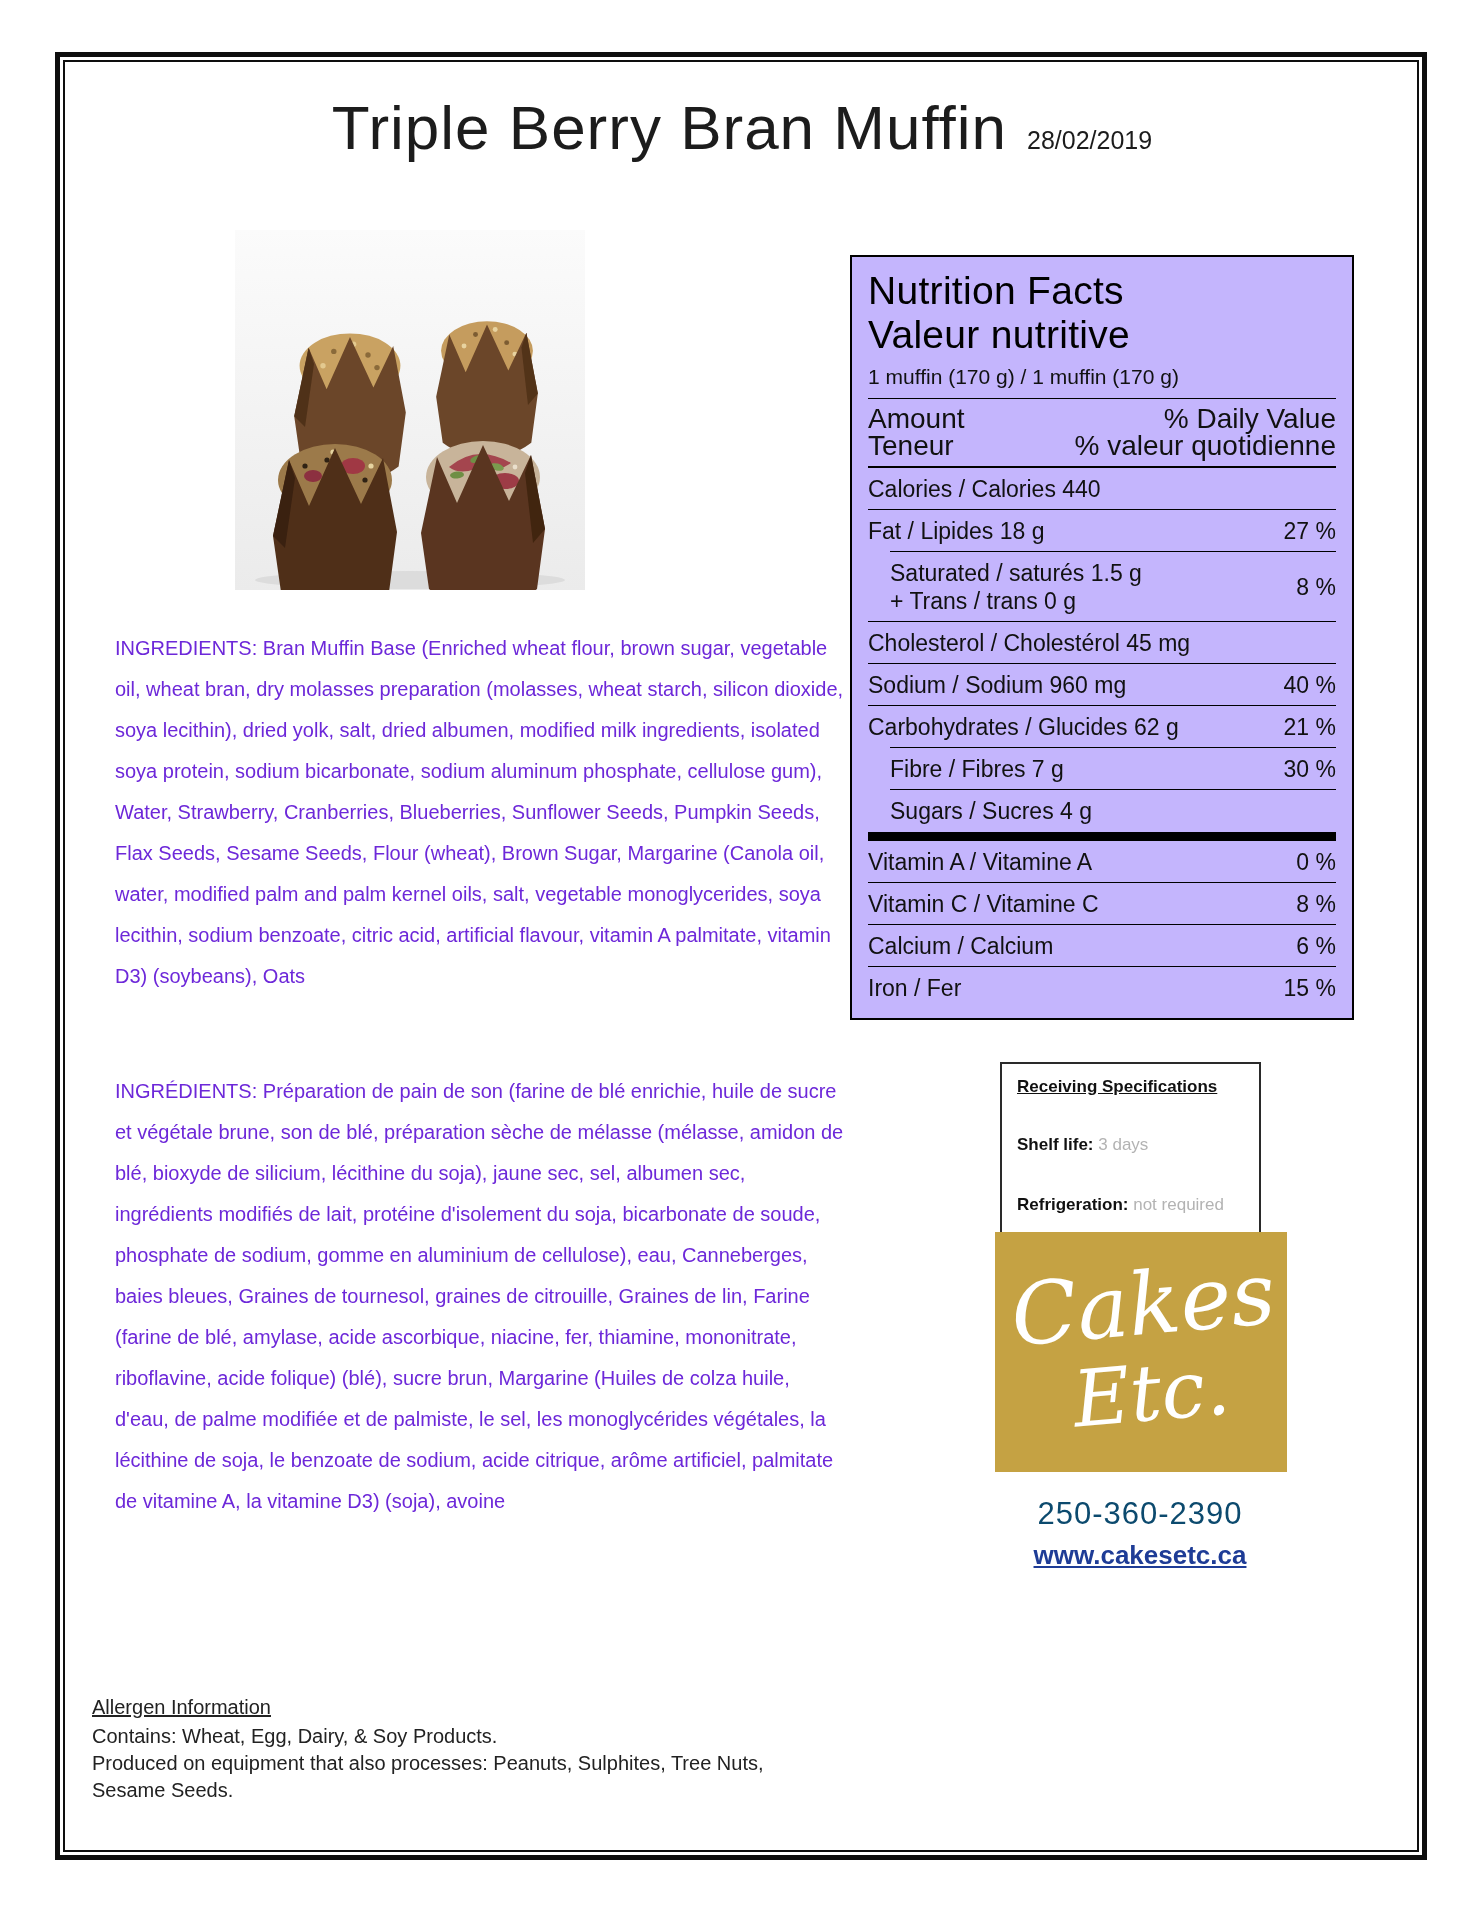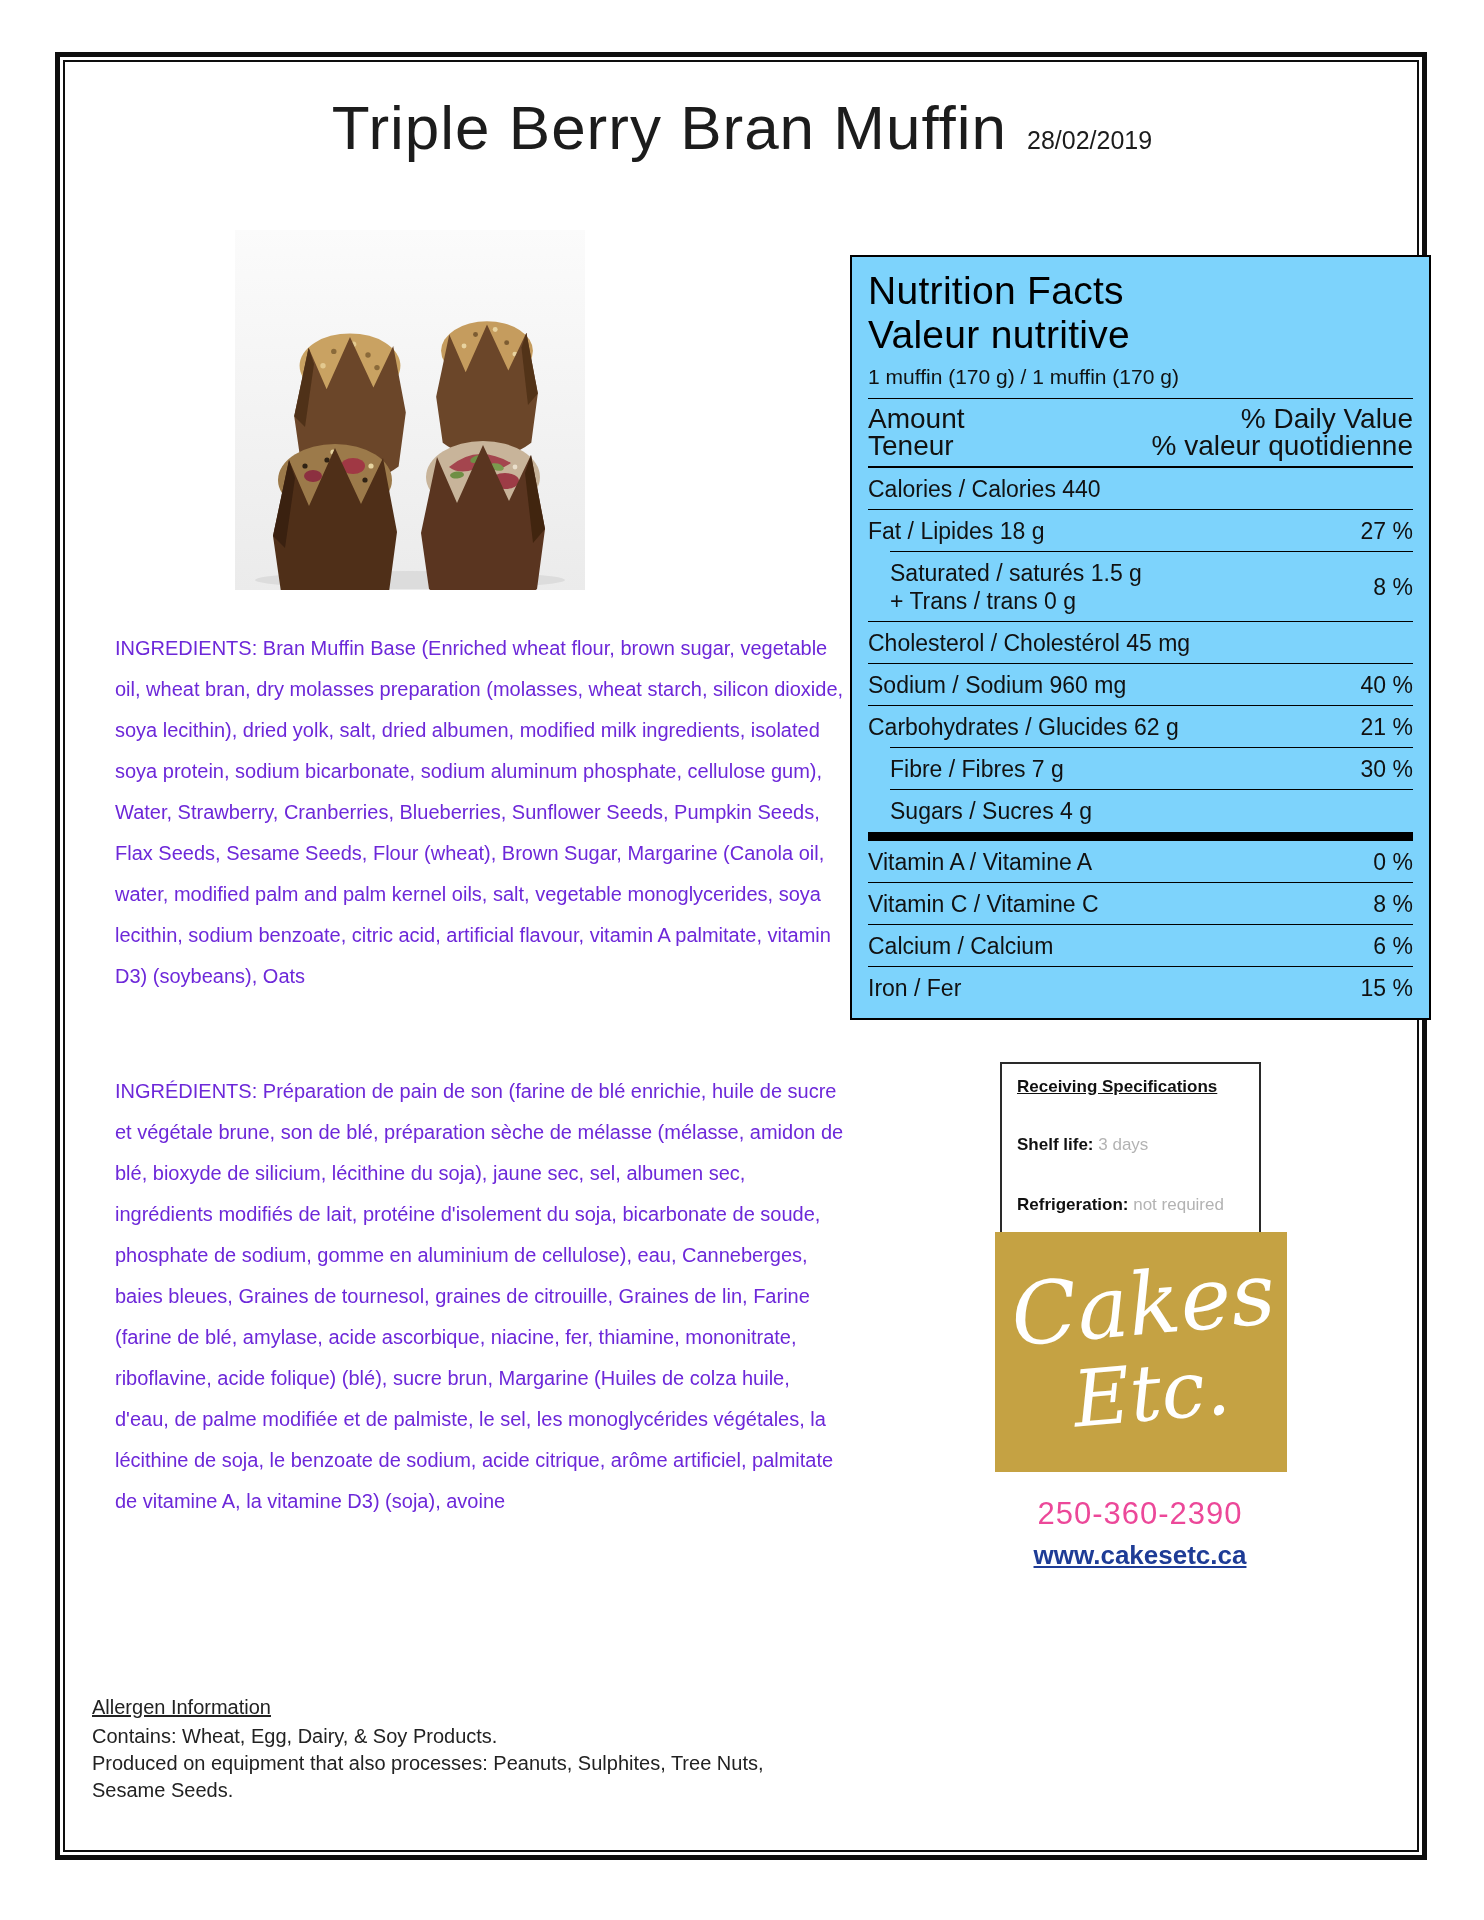--- a/index.html
+++ b/index.html
@@ -20,22 +20,22 @@
 
   
   .photo { position:absolute; left:235px; top:230px; width:350px; height:360px; }
 
   
   .ing { position:absolute; left:115px; width:730px; font-size:20px; line-height:41px; color:#6d28d9; }
   .ing-en { top:608px; }
   .ing-fr { top:1051px; }
 
   
-  .nf-panel { position:absolute; left:850px; top:255px; width:581px;
-    border:2px solid #000; box-sizing:border-box; padding:12px 16px 10px; background:#7dd3fc; }
+  .nf-panel { position:absolute; left:850px; top:255px; width:504px;
+    border:2px solid #000; box-sizing:border-box; padding:12px 16px 10px; background:#c4b5fd; }
   .nf-title { font-size:39px; line-height:44px; color:#000; letter-spacing:.3px; }
   .nf-serving { font-size:21px; padding:8px 0 9px; border-bottom:1.5px solid #000; }
   .nf-header { padding:6px 0 7px; border-bottom:2.5px solid #000; font-size:28px; }
   .nf-header-line { display:flex; justify-content:space-between; line-height:27px; }
   .nf-row { display:flex; justify-content:space-between; align-items:flex-start;
     padding:7px 0 6px; border-top:1px solid #000; font-size:23px; line-height:28px; }
   .nf-row.first { border-top:none; }
   .nf-row.indent { margin-left:22px; }
   .nf-row.sat { align-items:center; }
   .nf-dv { white-space:nowrap; padding-left:10px; }
@@ -51,21 +51,21 @@
 
   
   .logo { position:absolute; left:995px; top:1232px; width:292px; height:240px;
     background:#c5a243; overflow:hidden; }
   .logo-cakes, .logo-etc { position:absolute; color:#fff;
     font-family:"DejaVu Serif", serif; font-style:italic; }
   .logo-cakes { font-size:86px; left:16px; top:22px; transform:rotate(-5deg); }
   .logo-etc  { font-size:78px; left:78px; top:116px; transform:rotate(-5deg); }
 
   .phone { position:absolute; left:960px; top:1496px; width:360px; text-align:center;
-    font-size:31px; letter-spacing:1px; color:#ec4899; }
+    font-size:31px; letter-spacing:1px; color:#0c4a6e; }
   .site { position:absolute; left:960px; top:1540px; width:360px; text-align:center;
     font-size:26px; font-weight:bold; color:#1e3c96; text-decoration:underline; cursor:pointer; }
 
   
   .allergen { position:absolute; left:92px; top:1694px; width:740px; font-size:20px; line-height:27px; color:#222; }
   .allergen-title { text-decoration:underline; margin-bottom:2px; }
 </style>
 </head>
 <body>
 

